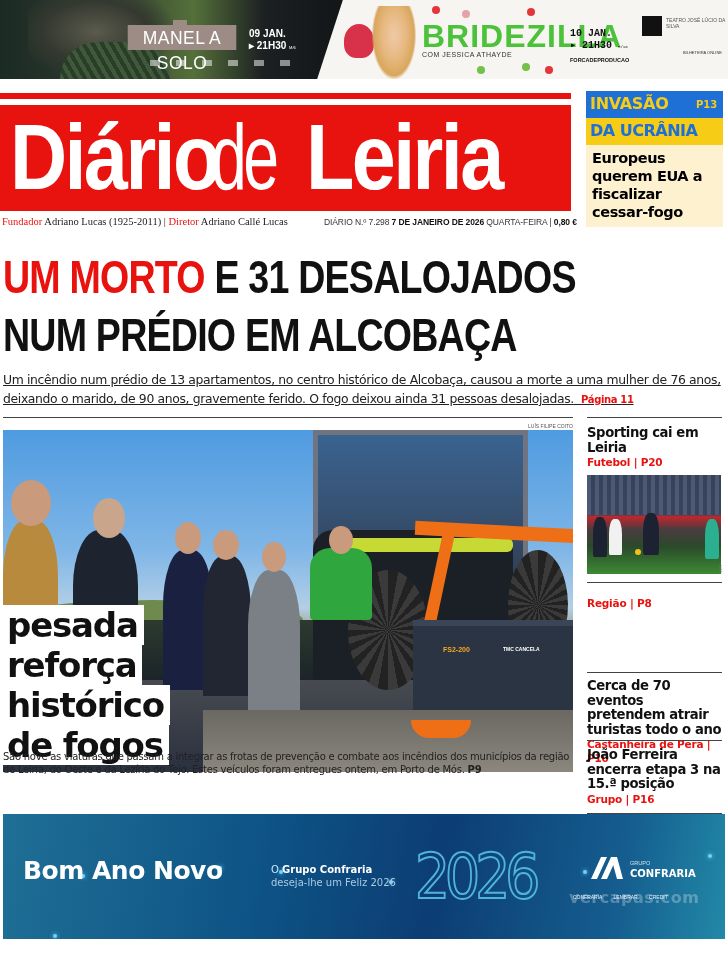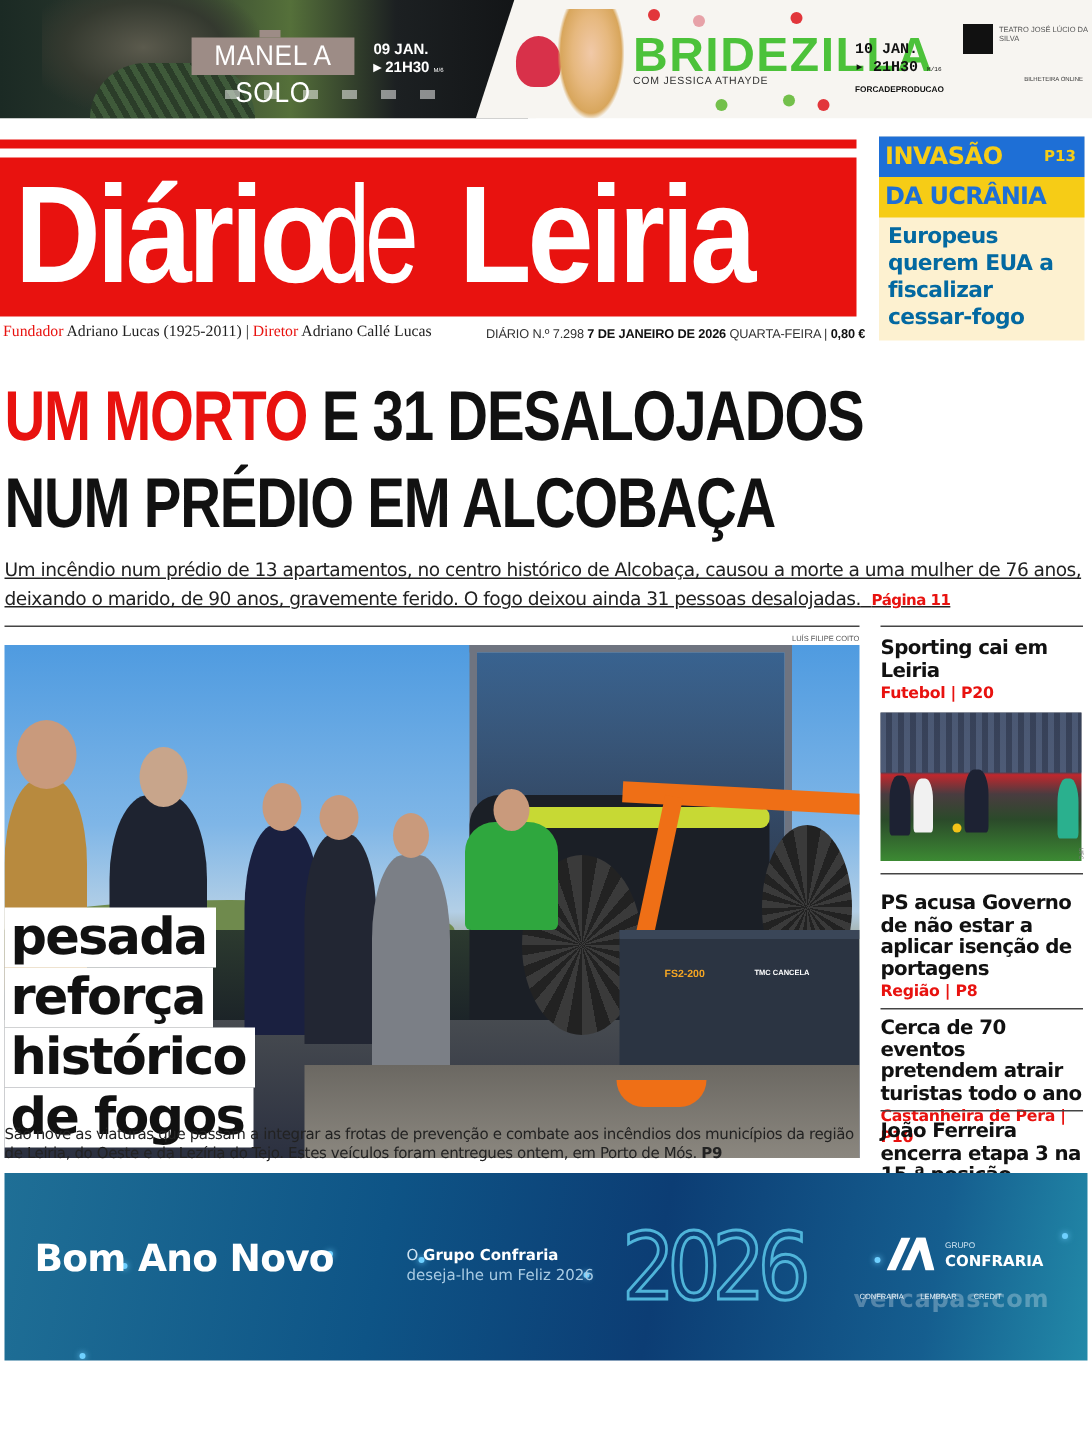--- a/index.html
+++ b/index.html
@@ -47,21 +47,21 @@
   .issue { position: absolute; left: 324px; top: 217px; font-family: "Liberation Sans", sans-serif; font-size: 8.5px; color: #333; white-space: nowrap; letter-spacing: -0.1px; }
   .issue b { color: #111; }
 
   
   .ukr { position: absolute; left: 586px; top: 91px; width: 137px; height: 136px; background: #fdf1d0; }
   .ukr .blue { position: absolute; left: 0; top: 0; width: 137px; height: 27px; background: #1e6fd6; }
   .ukr .yellow { position: absolute; left: 0; top: 27px; width: 137px; height: 27px; background: #f6cc16; }
   .ukr .t1 { position: absolute; left: 4px; top: 3px; font-family: "DejaVu Sans", sans-serif; font-weight: bold; font-size: 16px; color: #f6cc16; letter-spacing: -0.3px; }
   .ukr .pg { position: absolute; left: 110px; top: 8px; font-family: "DejaVu Sans", sans-serif; font-weight: bold; font-size: 10px; color: #f6cc16; }
   .ukr .t2 { position: absolute; left: 4px; top: 30px; font-family: "DejaVu Sans", sans-serif; font-weight: bold; font-size: 16px; color: #1e6fd6; letter-spacing: -0.5px; white-space: nowrap; }
-  .ukr .body { position: absolute; left: 6px; top: 58px; width: 128px; font-family: "DejaVu Sans", sans-serif; font-weight: bold; font-size: 14.5px; line-height: 18px; color: #0369a1; letter-spacing: -0.4px; }
+  .ukr .body { position: absolute; left: 6px; top: 58px; width: 128px; font-family: "DejaVu Sans", sans-serif; font-weight: bold; font-size: 14.5px; line-height: 18px; color: #000000; letter-spacing: -0.4px; }
 
   
   .headline { position: absolute; left: 3px; top: 248px; width: 720px; font-family: "Liberation Sans", sans-serif; font-weight: bold; font-size: 47px; line-height: 58px; letter-spacing: -1px; color: #111; white-space: nowrap; }
   .headline .line { display: block; transform: scaleX(0.80); transform-origin: left; }
   .headline .red { color: #e8120f; }
   .lead { position: absolute; left: 3px; top: 370px; width: 722px; font-family: "DejaVu Sans", sans-serif; font-size: 12.4px; line-height: 19px; color: #222; letter-spacing: -0.35px; text-decoration: underline; }
   .lead .pg { color: #e8120f; font-weight: bold; font-size: 10px; }
   .rule { position: absolute; height: 1px; background: #444; }
 
   
@@ -91,21 +91,21 @@
   .side .t { font-weight: bold; font-size: 13.2px; line-height: 14.5px; color: #111; letter-spacing: -0.4px; }
   .side .s { font-weight: bold; font-size: 10.5px; line-height: 14px; color: #e8120f; letter-spacing: -0.2px; }
   .side-photo { position: absolute; left: 587px; top: 475px; width: 134px; height: 99px; overflow: hidden;
     background: linear-gradient(180deg, #2d3447 0%, #3b4257 40%, #c0272d 42%, #4a3c40 55%, #2b4a2a 72%, #3c8a33 100%); }
   .side-photo .stands { position: absolute; left: 0; top: 0; width: 134px; height: 40px; background: repeating-linear-gradient(90deg, #52617e 0 4px, #39445c 4px 8px); opacity: 0.8; }
   .side-photo .p { position: absolute; border-radius: 40% 40% 10% 10%; }
   .side-photo .ball { position: absolute; left: 48px; top: 74px; width: 6px; height: 6px; border-radius: 50%; background: #f3c318; }
   .side-credit { position: absolute; left: 723px; top: 565px; font-size: 4px; color: #777; transform: rotate(90deg); transform-origin: left top; }
 
   
-  .bottom-ad { position: absolute; left: 3px; top: 782px; width: 722px; height: 125px; overflow: hidden;
+  .bottom-ad { position: absolute; left: 3px; top: 814px; width: 722px; height: 125px; overflow: hidden;
     background: linear-gradient(100deg, #1f6f96 0%, #0e5486 35%, #0c3d74 60%, #155e8f 85%, #2289a8 100%); }
   .bottom-ad .bom { position: absolute; left: 20px; top: 42px; color: #fff; font-family: "DejaVu Sans", sans-serif; font-weight: bold; font-size: 25px; letter-spacing: -0.5px; }
   .bottom-ad .msg1 { position: absolute; left: 268px; top: 50px; color: #cfe3f1; font-family: "DejaVu Sans", sans-serif; font-size: 10px; }
   .bottom-ad .msg1 b { color: #fff; }
   .bottom-ad .msg2 { position: absolute; left: 268px; top: 63px; color: #a9cbe3; font-family: "DejaVu Sans", sans-serif; font-size: 10px; }
   .bottom-ad .year { position: absolute; left: 405px; top: 26px; color: transparent; -webkit-text-stroke: 2px #4fb4d9; font-family: "DejaVu Sans", sans-serif; font-size: 62px; font-weight: normal; letter-spacing: -6px; transform: scaleX(0.9); }
   .bottom-ad .brand-mark { position: absolute; left: 588px; top: 43px; width: 32px; height: 22px; }
   .bottom-ad .brand-small { position: absolute; left: 627px; top: 46px; color: #cfe3f1; font-size: 5.5px; font-family: "Liberation Sans", sans-serif; }
   .bottom-ad .brand-name { position: absolute; left: 627px; top: 54px; color: #fff; font-size: 10px; font-family: "DejaVu Sans", sans-serif; font-weight: bold; }
   .bottom-ad .sub-brands { position: absolute; left: 570px; top: 80px; color: #e9f2f8; font-size: 5px; font-family: "Liberation Sans", sans-serif; white-space: nowrap; word-spacing: 10px; }
@@ -243,21 +243,20 @@
   <div class="stands"></div>
   <div class="p" style="left:6px;top:42px;width:14px;height:40px;background:#1d2233;"></div>
   <div class="p" style="left:22px;top:44px;width:13px;height:36px;background:#f1f1f1;"></div>
   <div class="p" style="left:56px;top:38px;width:16px;height:42px;background:#1d2233;"></div>
   <div class="p" style="left:118px;top:44px;width:14px;height:40px;background:#2ab08e;"></div>
   <div class="ball"></div>
 </div>
 <div class="side-credit">UFC</div>
 <div class="rule" style="left:587px;top:582px;width:135px;"></div>
 <div class="side" style="top:596px;">
-  <div class="t">PS acusa Governo de não estar a aplicar isenção de portagens</div>
   <div class="s">Região | P8</div>
 </div>
 <div class="rule" style="left:587px;top:672px;width:135px;"></div>
 <div class="side" style="top:679px;">
   <div class="t">Cerca de 70 eventos pretendem atrair turistas todo o ano</div>
   <div class="s">Castanheira de Pera | P10</div>
 </div>
 <div class="rule" style="left:587px;top:740px;width:135px;"></div>
 <div class="side" style="top:748px;">
   <div class="t">João Ferreira encerra etapa 3 na 15.ª posição</div>

